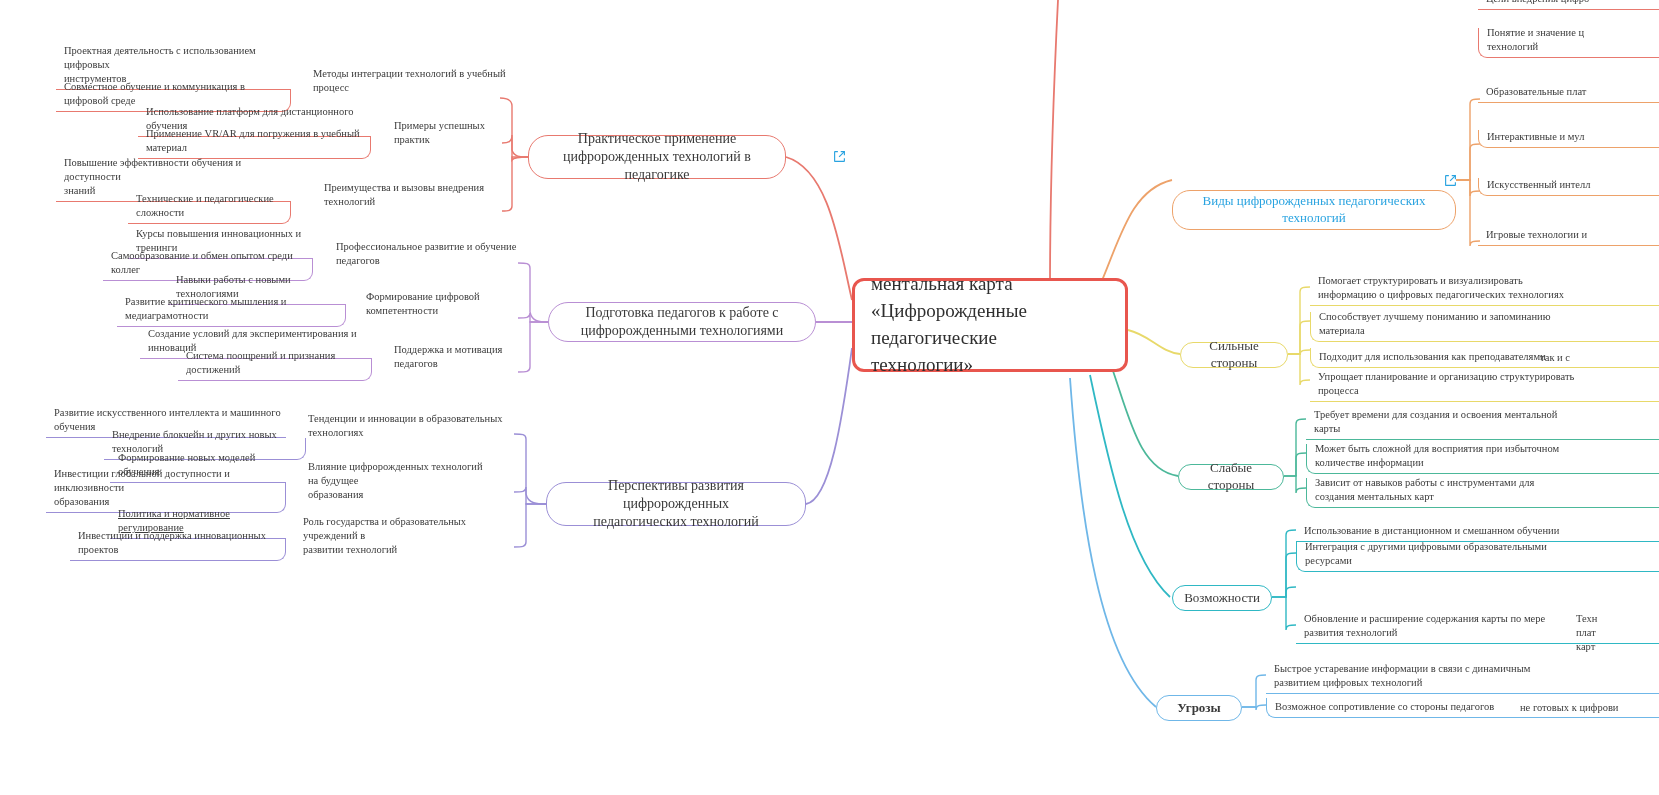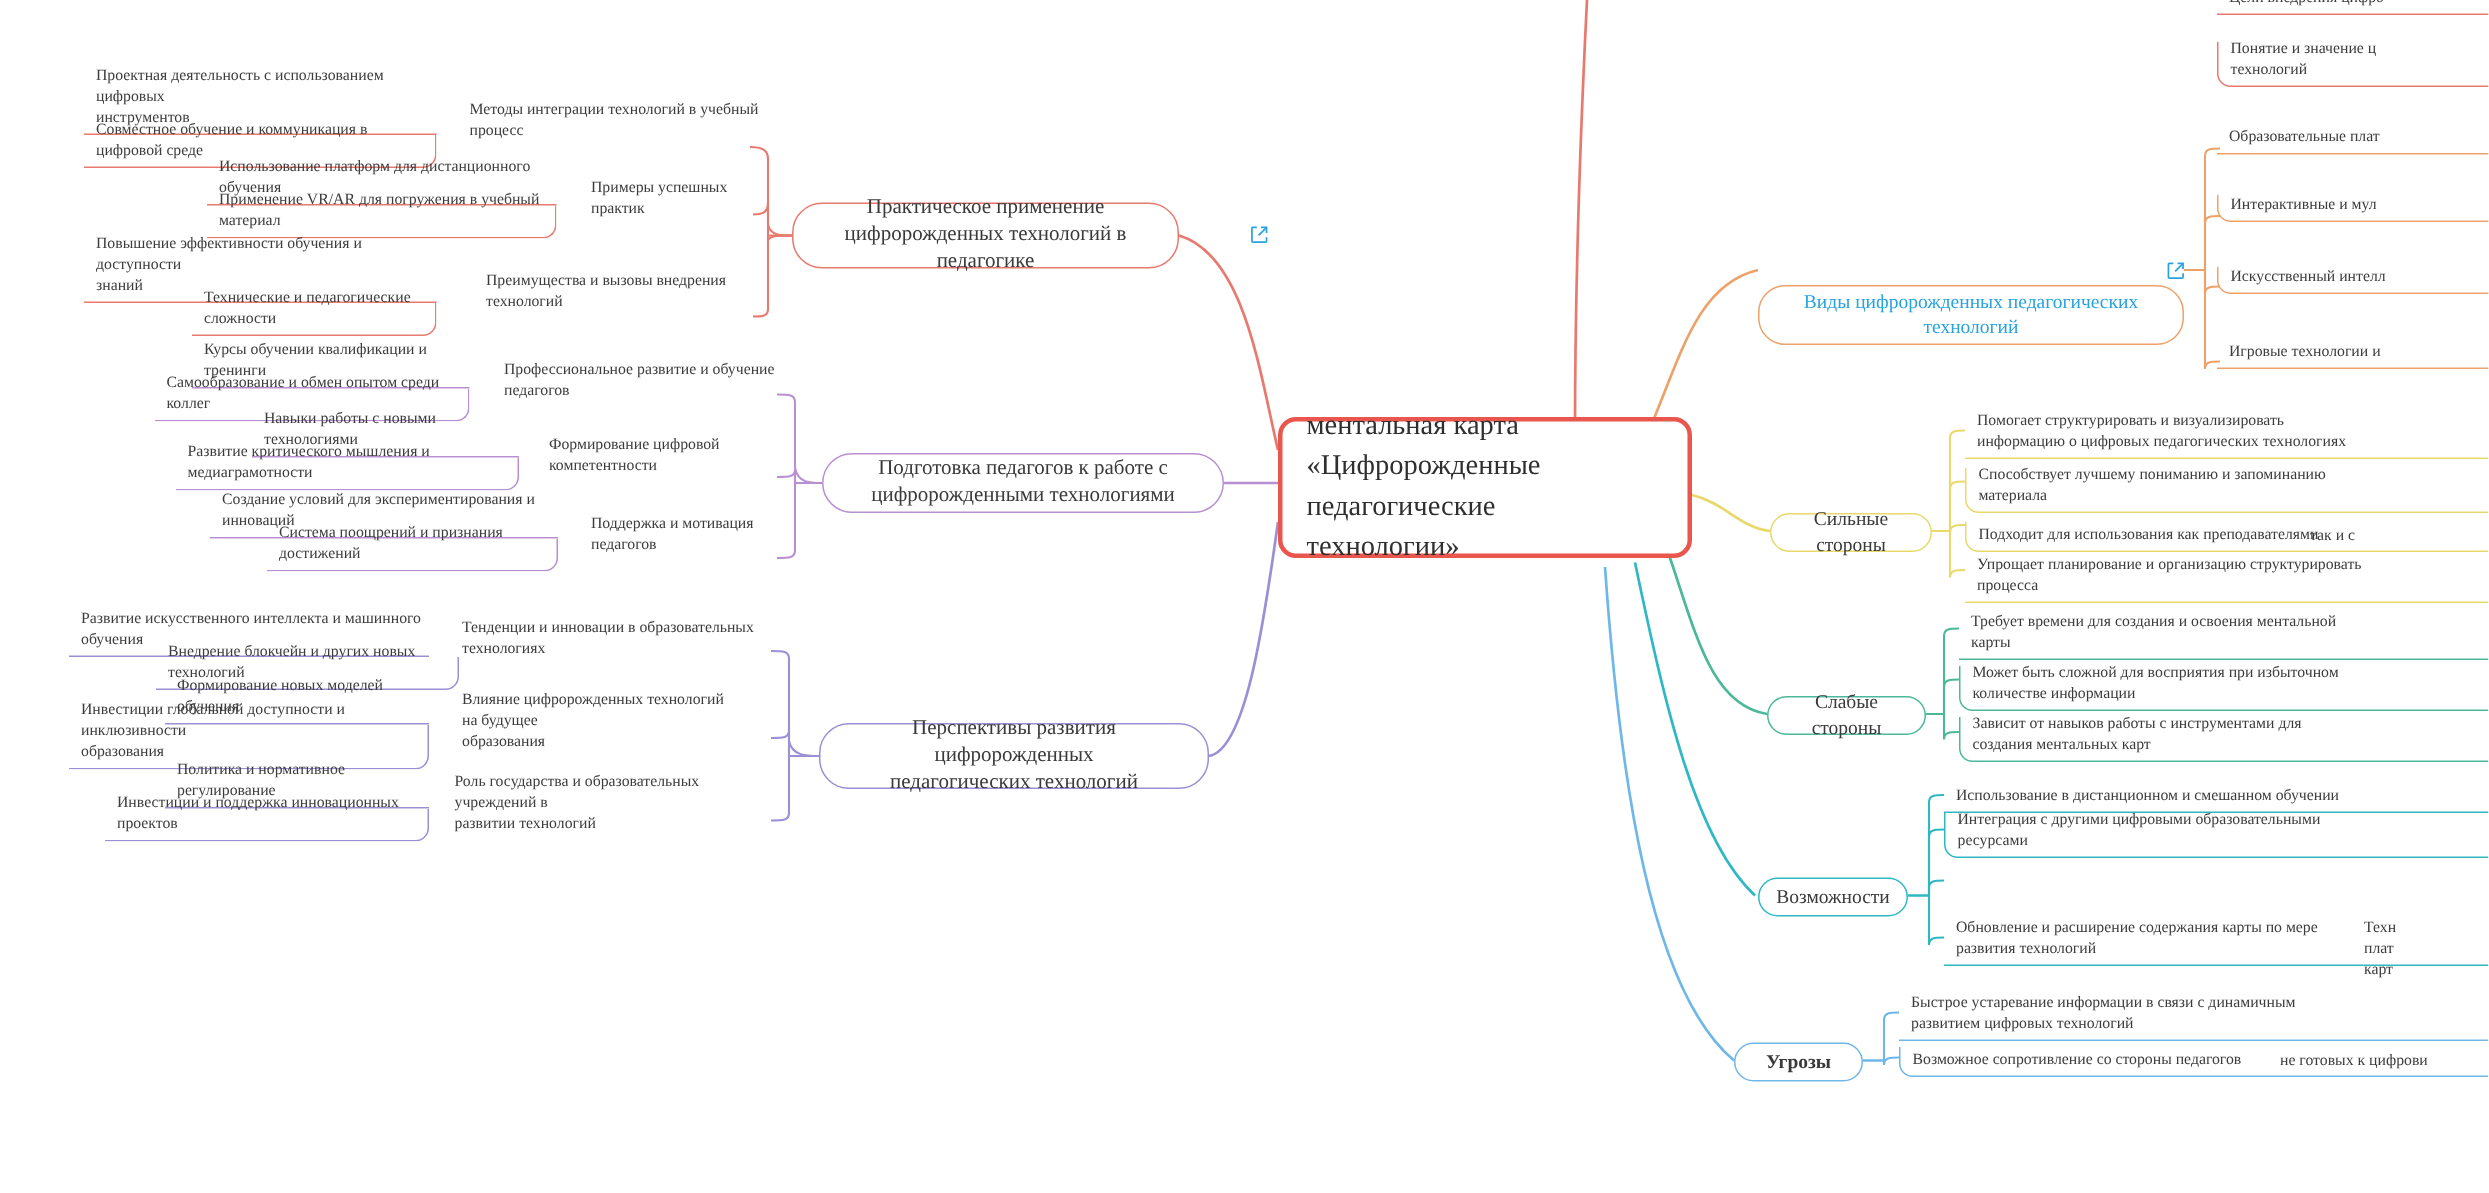--- a/index.html
+++ b/index.html
@@ -203,21 +203,21 @@
 
   <div class="node pill lg" style="left:548px; top:302px; width:268px; height:40px; border-color:#b98fd4;">
     <span>Подготовка педагогов к работе с
 цифророжденными технологиями</span>
   </div>
 
   <div class="node leaf plain" style="left:328px; top:255px; width:196px; height:16px;">
     <span>Профессиональное развитие и обучение педагогов</span>
   </div>
   <div class="node leaf l1" style="left:128px; top:242px; width:185px; height:17px; border-color:#b98fd4;">
-    <span>Курсы обучении квалификации и тренинги</span>
+    <span>Курсы повышения инновационных и тренинги</span>
   </div>
   <div class="node leaf l2" style="left:103px; top:259px; width:210px; height:22px; border-color:#b98fd4;">
     <span>Самообразование и обмен опытом среди коллег</span>
   </div>
 
   <div class="node leaf plain" style="left:358px; top:305px; width:170px; height:16px;">
     <span>Формирование цифровой компетентности</span>
   </div>
   <div class="node leaf l1" style="left:168px; top:288px; width:178px; height:17px; border-color:#b98fd4;">
     <span>Навыки работы с новыми технологиями</span>
@@ -261,21 +261,21 @@
   </div>
   <div class="node leaf l2" style="left:46px; top:483px; width:240px; height:30px; border-color:#9b8fd6;">
     <span>Инвестиции глобальной доступности и инклюзивности
 образования</span>
   </div>
 
   <div class="node leaf plain" style="left:295px; top:530px; width:196px; height:30px;">
     <span>Роль государства и образовательных учреждений в
 развитии технологий</span>
   </div>
-  <div class="node leaf l1" style="left:110px; top:522px; width:176px; height:17px; border-color:#9b8fd6;">
+  <div class="node leaf l1" style="left:110px; top:522px; width:176px; height:17px; border-color:#9b8fd6;text-decoration:underline;">
     <span>Политика и нормативное регулирование</span>
   </div>
   <div class="node leaf l2" style="left:70px; top:539px; width:216px; height:22px; border-color:#9b8fd6;">
     <span>Инвестиции и поддержка инновационных проектов</span>
   </div>
 
   <div class="node leaf r1" style="left:1478px; top:-8px; width:200px; height:18px; border-color:#e8796f;">
     <span>Цели внедрения цифро</span>
   </div>
   <div class="node leaf r2" style="left:1478px; top:28px; width:200px; height:30px; border-color:#e8796f;">

